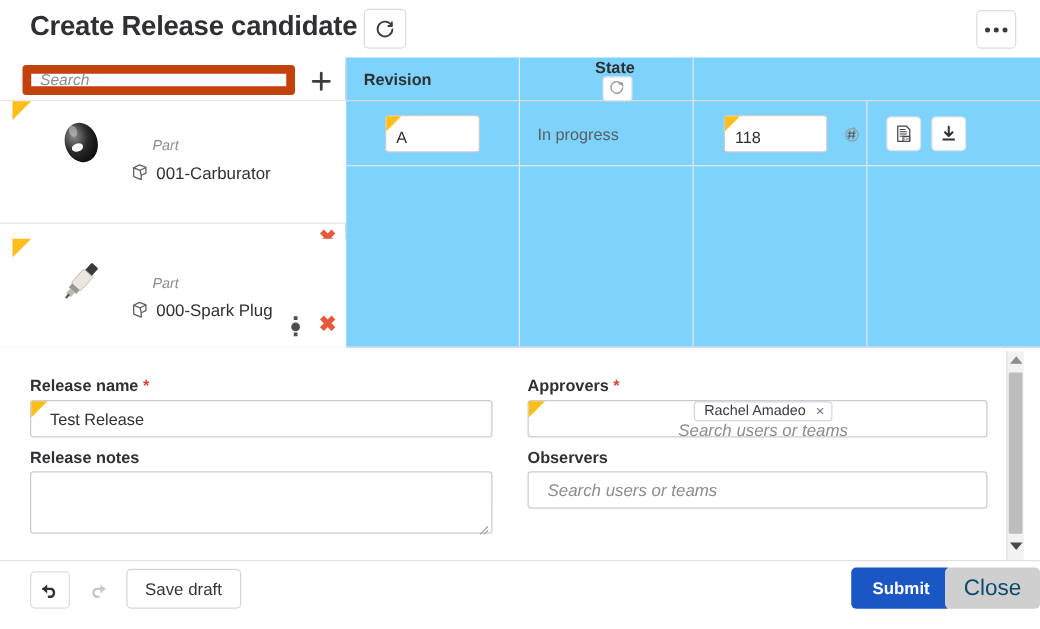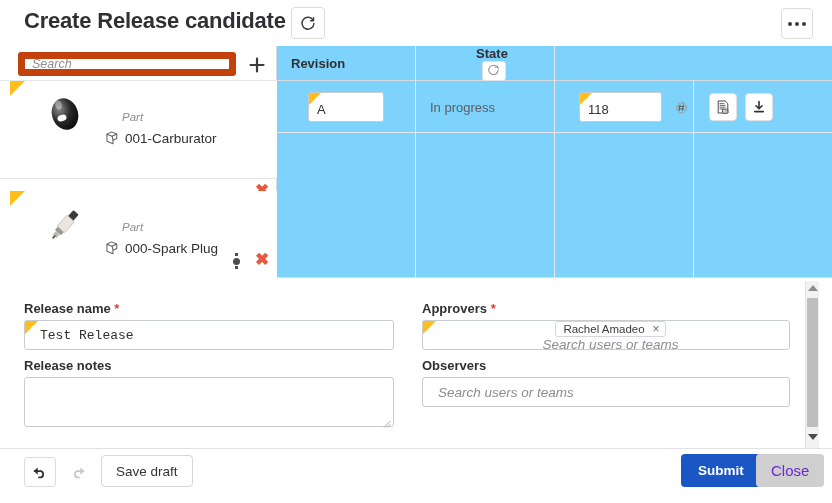--- a/index.html
+++ b/index.html
@@ -137,21 +137,21 @@
   .undo-btn { position:absolute; left:24px; top:8px; width:32px; height:30px; }
   .redo-btn { position:absolute; left:64px; top:8px; width:28px; height:30px;
      display:flex;align-items:center;justify-content:center;cursor:pointer;}
   .save-draft { position:absolute; left:101px; top:6px; height:32px; padding:0 14px;
      border:1px solid #d3d6da; border-radius:4px; background:#fff; font-size:13.5px; color:#33353a;
      font-family:"Liberation Sans", sans-serif; cursor:pointer; }
   .submit-btn { position:absolute; left:681px; top:5px; height:33px; padding:0 17px;
      background:#1a56c4; border:none; border-radius:4px; color:#fff; font-size:13.5px; font-weight:bold;
      font-family:"Liberation Sans", sans-serif; cursor:pointer; }
   .close-btn { position:absolute; left:756px; top:5px; height:33px; padding:0 15px;
-     background:#cfcfcf; border:none; border-radius:4px; color:#6d28d9; font-size:15px;
+     background:#cfcfcf; border:none; border-radius:4px; color:#0c4a6e; font-size:18px;
      font-family:"Liberation Sans", sans-serif; cursor:pointer; }
 </style>
 </head>
 <body>
 
 <div class="titlebar">
   <div class="title-text">Create Release candidate</div>
 
   <div class="icon-btn refresh-btn">
     <svg width="17" height="17" viewBox="0 0 20 20">
@@ -302,21 +302,21 @@
     <div class="cell-v2 cv3"></div>
     <div class="cell-v2 cv4"></div>
   </div>
 </div>
 
 <div class="form-area">
 
   <div class="f-label" style="left:24px; top:22px;">
     <span>Release name</span><span class="req"> *</span>
   </div>
-  <div class="inp" style="left:24px; top:41px; width:370px; height:30px; display:flex; align-items:center;font-family:Liberation Mono, monospace;">
+  <div class="inp" style="left:24px; top:41px; width:370px; height:30px; display:flex; align-items:center;">
     <div class="flag"></div>
     <span style="padding-left:7px;">Test Release</span>
   </div>
 
   <div class="f-label" style="left:24px; top:79px;">
     <span>Release notes</span>
   </div>
   <div class="inp" style="left:24px; top:98px; width:370px; height:50px;">
     <div style="position:absolute;right:2px;bottom:1px;width:9px;height:9px;">
       <svg width="9" height="9" viewBox="0 0 9 9">

